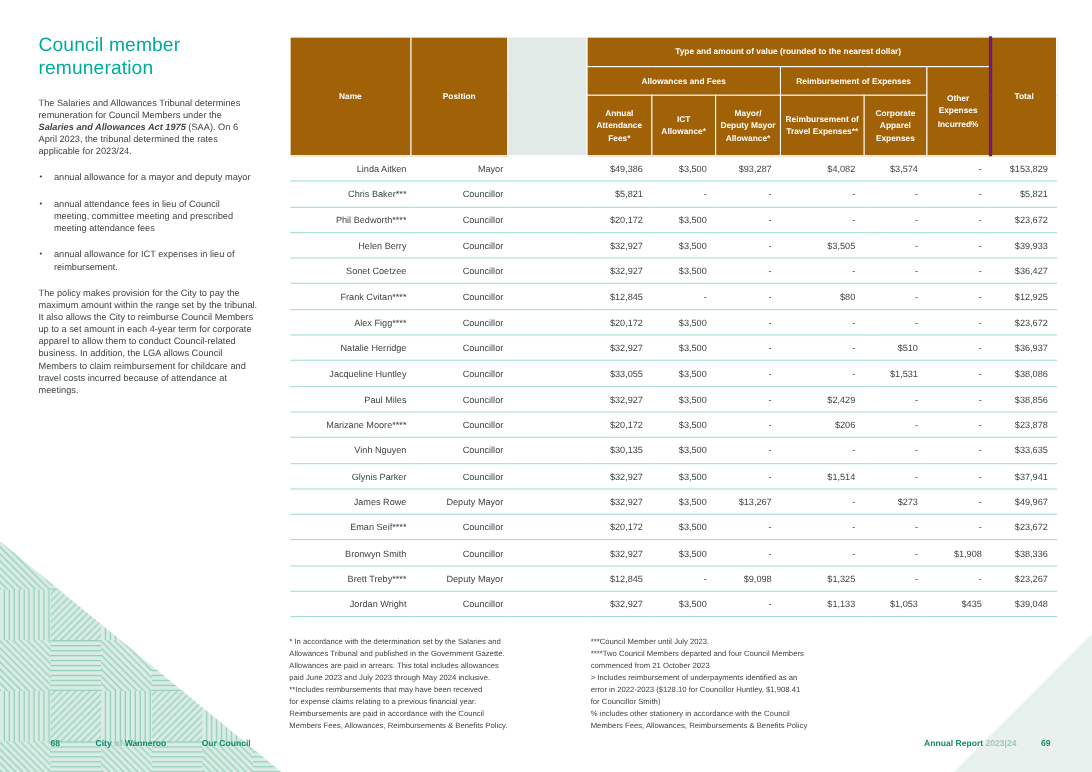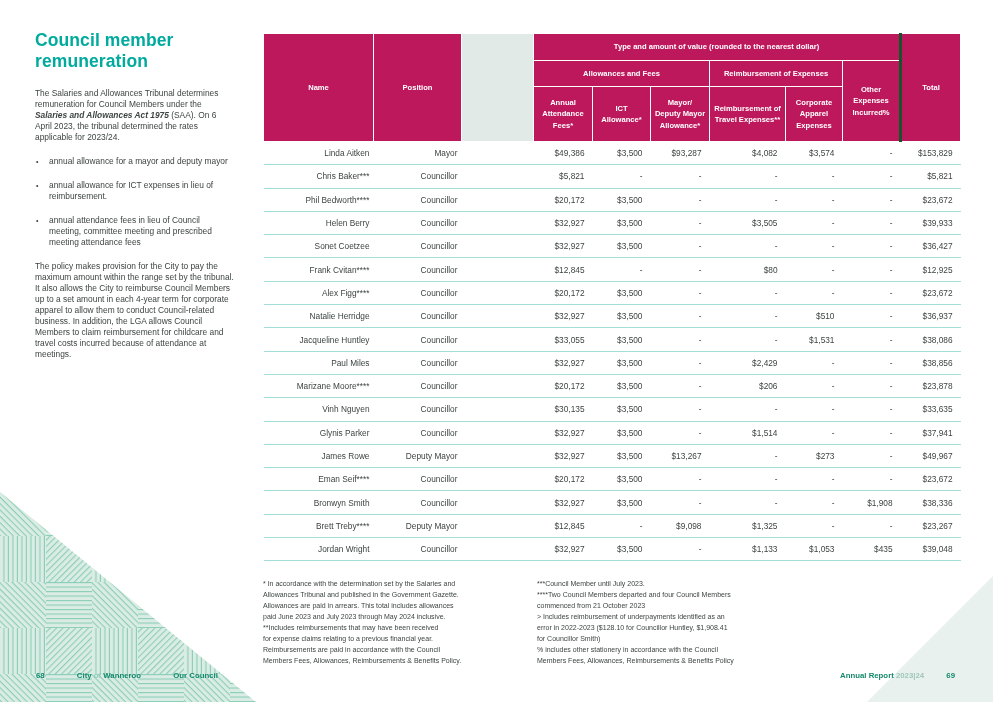--- a/index.html
+++ b/index.html
@@ -4,58 +4,58 @@
 <style>
   html,body{margin:0;padding:0;background:#9a9a9a;}
   .page{
     position:relative;width:993px;height:702px;background:#ffffff;
     font-family:"Liberation Sans",sans-serif;color:#3d4443;overflow:hidden;
     margin:0 auto;
   }
   
   .left-col{position:absolute;left:35px;top:30px;width:199px;}
   .page-title{
-    color:#00ab9e;font-size:17.5px;line-height:21px;font-weight:bold;
+    color:#00ab9e;font-size:17.5px;line-height:21px;font-weight:normal;
     letter-spacing:.1px;margin:0 0 16px 0;
   }
   .left-col p{font-size:8.4px;line-height:11px;margin:0 0 13px 0;}
   .left-col .italic{font-style:italic;font-weight:bold;}
   .bullet-list{list-style:none;margin:0 0 13px 0;padding:0;font-size:8.4px;line-height:11px;}
   .bullet-list li{position:relative;padding-left:14px;margin:0 0 13px 0;}
   .bullet-list li:last-child{margin-bottom:0;}
   .bullet-list li::before{content:"•";position:absolute;left:1px;top:0;font-size:7px;}
   .p-last{margin-top:17px !important;}
   
   .table-wrap{position:absolute;left:263px;top:33px;width:697px;}
   table.remu{border-collapse:collapse;table-layout:fixed;width:697px;}
   table.remu th{
-    background:#be185d;color:#ffffff;font-size:7.6px;font-weight:bold;
+    background:#a16207;color:#ffffff;font-size:7.6px;font-weight:bold;
     line-height:1.5;text-align:center;vertical-align:middle;
     border:1.5px solid #ffffff;padding:2px 3px;
   }
   table.remu th.spacer-cell{background:#e1eae7;}
-  table.remu th.total-cell{border-left:3px solid #14532d;}
+  table.remu th.total-cell{border-left:3px solid #701a75;}
   table.remu tr.hr1 th{height:22px;}
   table.remu tr.hr2 th{height:21px;margin-left:32px;}
   table.remu tr.hr3 th{height:50px;}
   table.remu td{
     font-size:8.3px;color:#3d4443;height:22.3px;padding:0 4px;
     border-bottom:1px solid #a3ded9;vertical-align:middle;white-space:nowrap;
     overflow:hidden;
   }
   table.remu td.c-text{text-align:right;}
   table.remu td.c-num{text-align:right;padding-right:8px;}
   table.remu td.c-spacer{padding:0;}
   
   .footnotes{position:absolute;top:578px;font-size:7px;line-height:11px;white-space:pre-line;}
   .fn-left{left:263px;width:255px;}
   .fn-right{left:537px;width:270px;}
   
   .footer-left{
-    position:absolute;left:36px;top:671px;z-index:3;font-size:7.8px;font-weight:bold;
+    position:absolute;left:46px;top:671px;z-index:3;font-size:7.8px;font-weight:bold;
     color:#15896c;white-space:nowrap;
   }
   .footer-left .pageno{margin-right:30px;}
   .footer-left .brand{margin-right:30px;}
   .footer-left .lite{color:#93cab8;font-weight:bold;}
   .footer-right{
     position:absolute;right:38px;top:671px;z-index:3;font-size:7.8px;font-weight:bold;
     color:#15896c;white-space:nowrap;text-align:left;
   }
   .footer-right .year{color:#9dc7b8;}
@@ -97,22 +97,22 @@
     <polygon points="0,2 256,212 0,212" fill="url(#weave)"></polygon>
   </svg>
 
   <div class="decor-br"></div>
 
   <div class="left-col">
     <h1 class="page-title">Council member remuneration</h1>
     <p><span>The Salaries and Allowances Tribunal determines remuneration for Council Members under the </span><span class="italic">Salaries and Allowances Act 1975</span><span> (SAA). On 6 April 2023, the tribunal determined the rates applicable for 2023/24.</span></p>
     <ul class="bullet-list">
       <li>annual allowance for a mayor and deputy mayor</li>
+      <li>annual attendance fees in lieu of Council meeting, committee meeting and prescribed meeting attendance fees</li>
       <li>annual allowance for ICT expenses in lieu of reimbursement.</li>
-      <li>annual attendance fees in lieu of Council meeting, committee meeting and prescribed meeting attendance fees</li>
     </ul>
     <p>The policy makes provision for the City to pay the maximum amount within the range set by the tribunal. It also allows the City to reimburse Council Members up to a set amount in each 4-year term for corporate apparel to allow them to conduct Council-related business. In addition, the LGA allows Council Members to claim reimbursement for childcare and travel costs incurred because of attendance at meetings.</p>
   </div>
 
   <div class="table-wrap">
     <table class="remu">
       <colgroup>
         <col style="width:110px">
           <col style="width:88px">
           <col style="width:72px">

